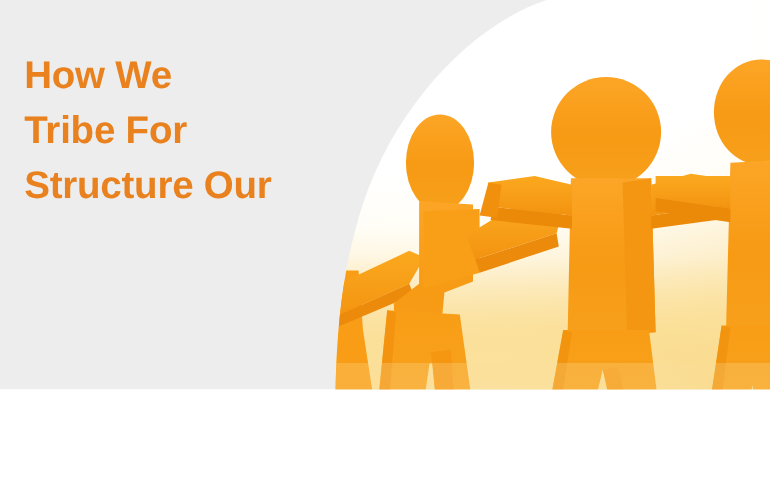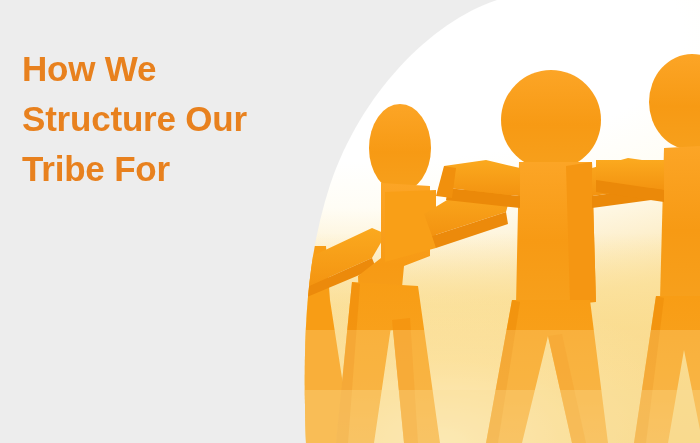--- a/index.html
+++ b/index.html
@@ -8,21 +8,21 @@
     padding: 0;
     background: #ffffff;
   }
   body {
     font-family: "Liberation Sans", sans-serif;
   }
 
   .canvas {
     position: relative;
     width: 700px;
-    height: 443px;
+    height: 354px;
     overflow: hidden;
     background: #ededed;
   }
 
   
   .photo-wrap {
     position: absolute;
     left: 0;
     top: 0;
     width: 700px;
@@ -170,17 +170,17 @@
         </g>
 
         <rect x="300" y="330" width="400" height="113" fill="#fbdf9a" opacity="0.28"></rect>
         <rect x="300" y="390" width="400" height="53" fill="#fadf97" opacity="0.3"></rect>
       </svg>
     </div>
   </div>
 
   <div class="headline">
     <span class="ln">How We</span>
+    <span class="ln">Tribe For</span>
     <span class="ln">Structure Our</span>
-    <span class="ln">Tribe For</span>
   </div>
 
 </div>
 
 </body></html>

